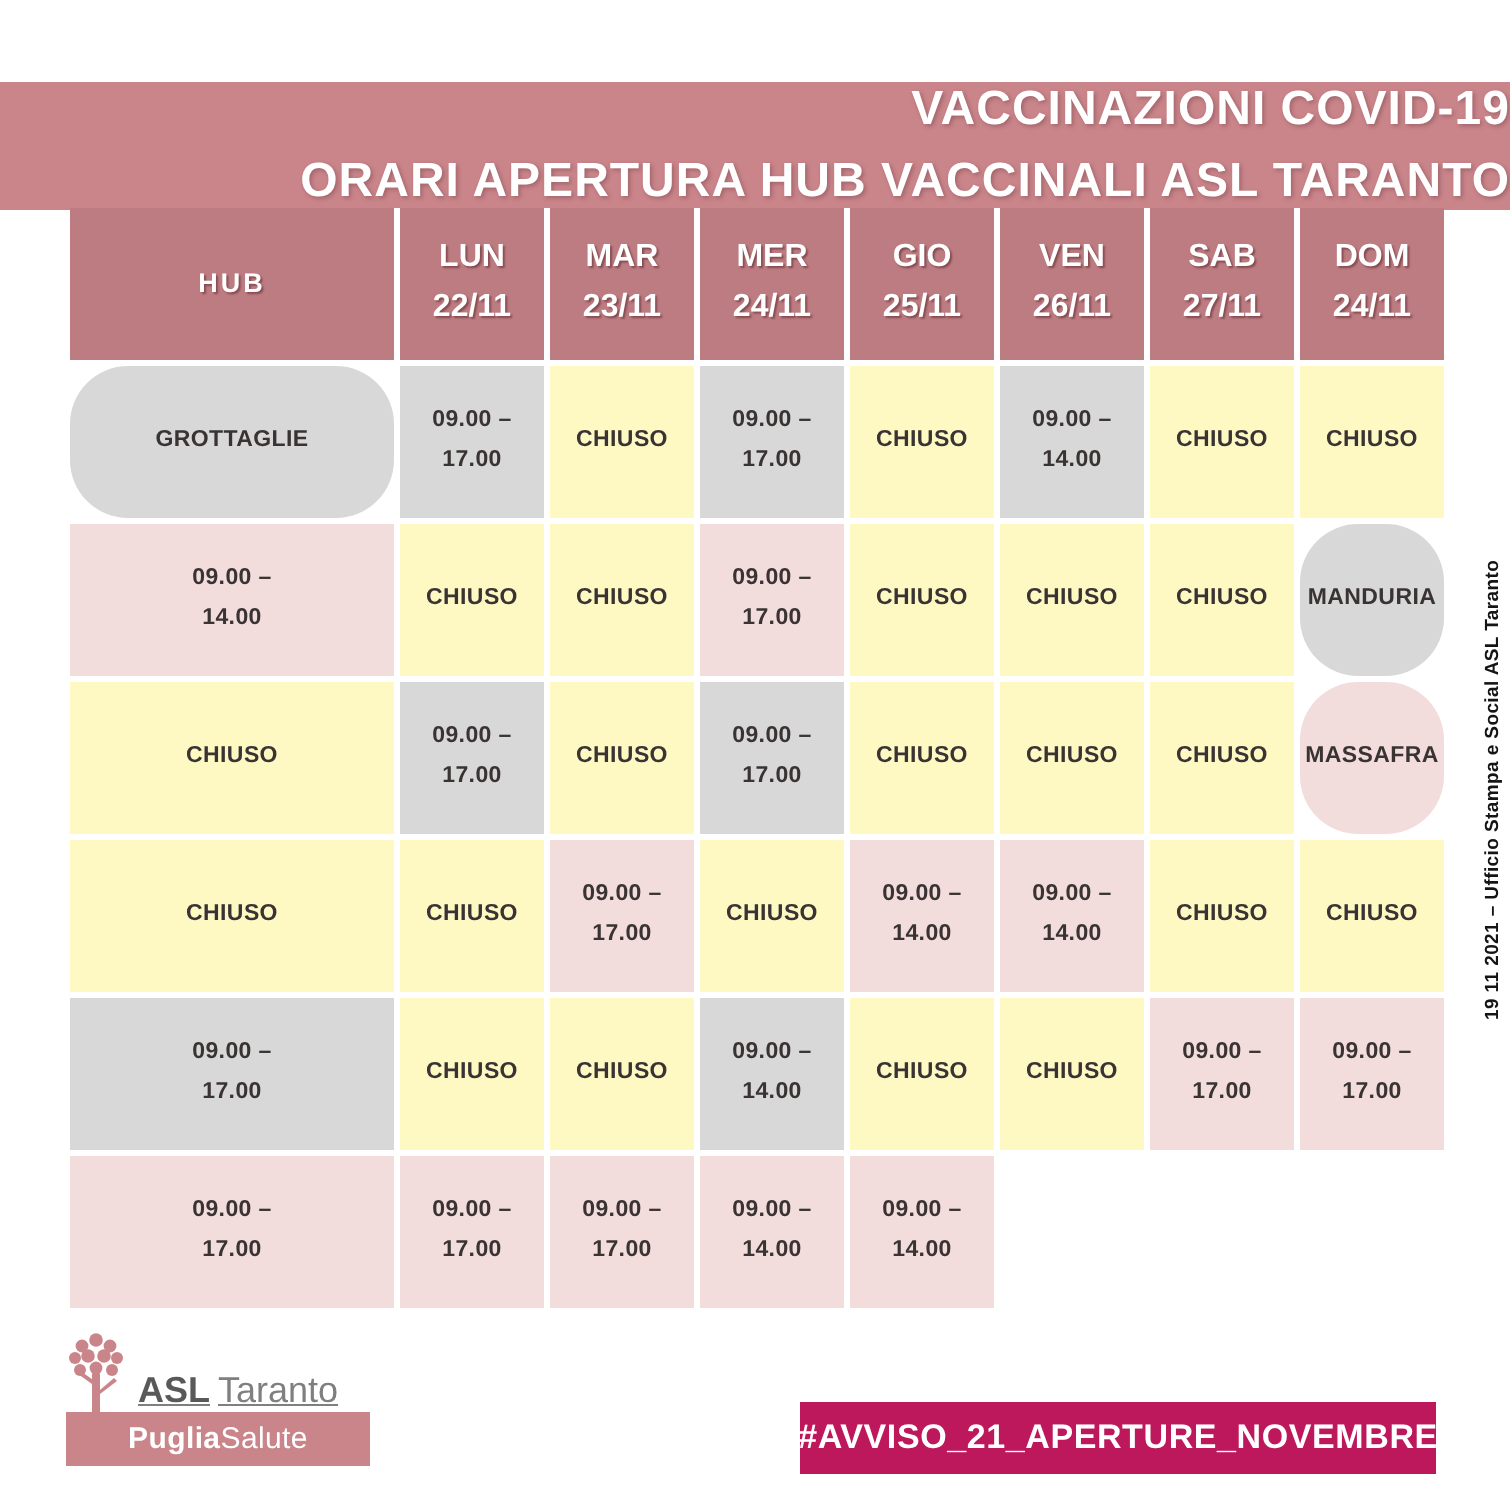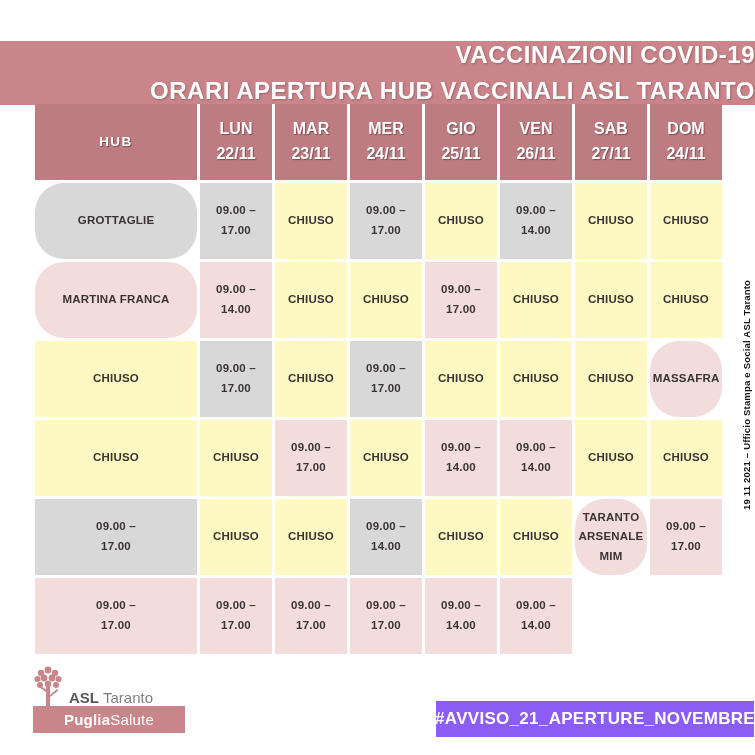--- a/index.html
+++ b/index.html
@@ -38,34 +38,34 @@
   .vnote{
     position:absolute;right:3px;top:250px;height:290px;
     writing-mode:vertical-rl;transform:rotate(180deg);
     display:flex;align-items:center;justify-content:center;
     font-size:9.5px;font-weight:bold;color:#141414;letter-spacing:.2px;
   }
   
   .logo{position:absolute;left:33px;top:666px;width:134px;}
   .logo-top{display:flex;align-items:flex-end;}
   .tree{width:30px;height:46px;flex:0 0 auto;}
-  .logo-text{font-size:15px;color:#7f7f7f;margin:0 0 6px 6px;white-space:nowrap;}
+  .logo-text{font-size:18px;color:#7f7f7f;margin:0 0 6px 6px;white-space:nowrap;text-decoration:underline;}
   .logo-text b{color:#595959;margin-right:4px;}
   .puglia-bar{
     margin-top:-6px;width:152px;height:27px;background:#c9858a;
     display:flex;align-items:center;justify-content:center;
     color:#ffffff;font-size:15px;letter-spacing:.2px;
   }
   .puglia-bar b{font-weight:bold;}
   
   .hashtag{
     position:absolute;left:400px;top:701px;width:318px;height:36px;
-    background:#8b5cf6;color:#ffffff;
+    background:#be185d;color:#ffffff;
     display:flex;align-items:center;justify-content:center;
-    font-weight:bold;font-size:17px;letter-spacing:.3px;margin-left:36px;
+    font-weight:bold;font-size:17px;letter-spacing:.3px;
   }
 </style>
 </head>
 <body>
 
 <header class="banner">
   <div>VACCINAZIONI COVID-19</div>
   <div>ORARI APERTURA HUB VACCINALI ASL TARANTO</div>
 </header>
 
@@ -103,30 +103,30 @@
     <div class="c gray t">09.00 –
 17.00</div>
     <div class="c closed t">CHIUSO</div>
     <div class="c gray t">09.00 –
 17.00</div>
     <div class="c closed t">CHIUSO</div>
     <div class="c gray t">09.00 –
 14.00</div>
     <div class="c closed t">CHIUSO</div>
     <div class="c closed t">CHIUSO</div>
-    <div class="c rose lbl t">MARTINA FRANCA</div>
-    <div class="c rose t">09.00 –
-14.00</div>
-    <div class="c closed t">CHIUSO</div>
-    <div class="c closed t">CHIUSO</div>
-    <div class="c rose t">09.00 –
-17.00</div>
-    <div class="c closed t">CHIUSO</div>
-    <div class="c closed t">CHIUSO</div>
-    <div class="c closed t">CHIUSO</div>
+    <div class="c rose t">09.00 –
+14.00</div>
+    <div class="c closed t">CHIUSO</div>
+    <div class="c closed t">CHIUSO</div>
+    <div class="c rose t">09.00 –
+17.00</div>
+    <div class="c closed t">CHIUSO</div>
+    <div class="c closed t">CHIUSO</div>
+    <div class="c closed t">CHIUSO</div>
+    <div class="c gray lbl t">MANDURIA</div>
     <div class="c closed t">CHIUSO</div>
     <div class="c gray t">09.00 –
 17.00</div>
     <div class="c closed t">CHIUSO</div>
     <div class="c gray t">09.00 –
 17.00</div>
     <div class="c closed t">CHIUSO</div>
     <div class="c closed t">CHIUSO</div>
     <div class="c closed t">CHIUSO</div>
     <div class="c rose lbl t">MASSAFRA</div>
@@ -142,22 +142,20 @@
     <div class="c closed t">CHIUSO</div>
     <div class="c closed t">CHIUSO</div>
     <div class="c gray t">09.00 –
 17.00</div>
     <div class="c closed t">CHIUSO</div>
     <div class="c closed t">CHIUSO</div>
     <div class="c gray t">09.00 –
 14.00</div>
     <div class="c closed t">CHIUSO</div>
     <div class="c closed t">CHIUSO</div>
-    <div class="c rose lbl t">TARANTO ARSENALE
-MIM</div>
     <div class="c rose t">09.00 –
 17.00</div>
     <div class="c rose t">09.00 –
 17.00</div>
     <div class="c rose t">09.00 –
 17.00</div>
     <div class="c rose t">09.00 –
 17.00</div>
     <div class="c rose t">09.00 –
 17.00</div>

